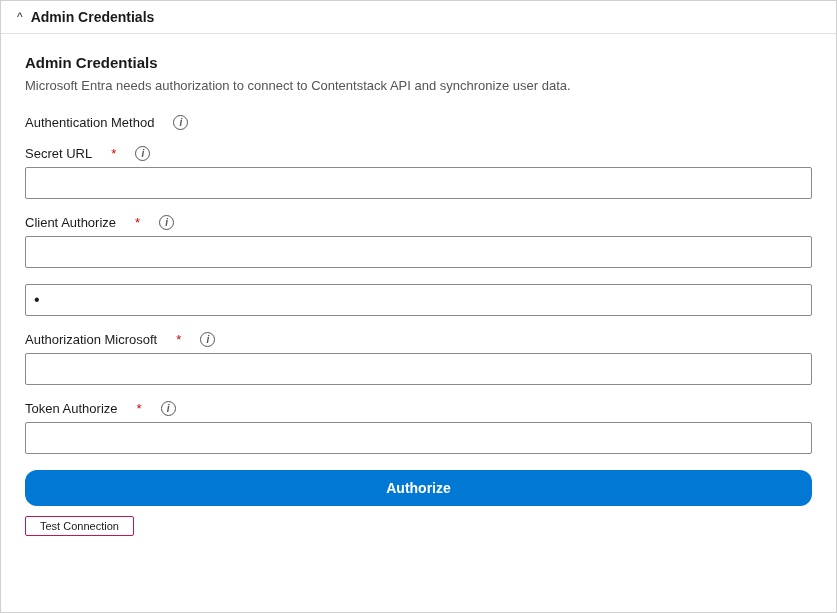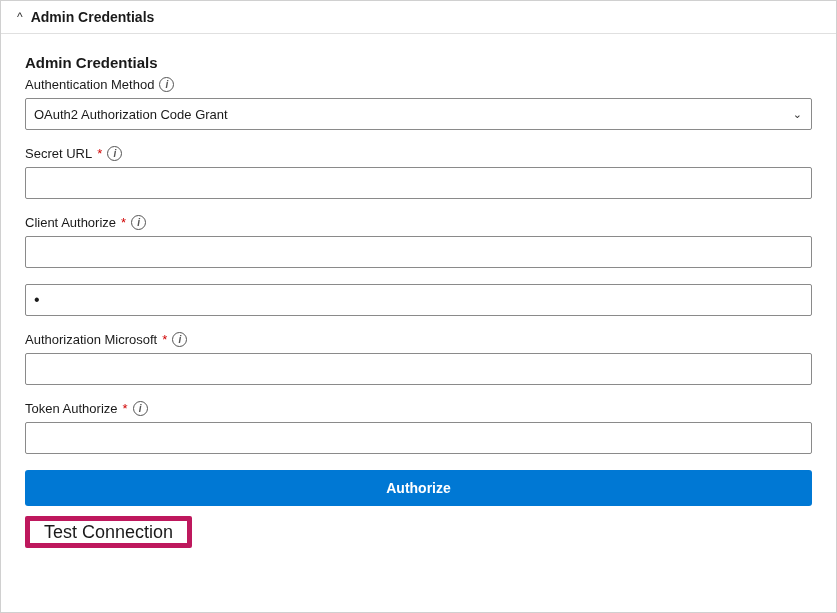--- a/index.html
+++ b/index.html
@@ -66,21 +66,21 @@
     .field-group {
       margin-bottom: 16px;
     }
 
     .field-label {
       font-size: 13px;
       color: #1a1a1a;
       margin-bottom: 6px;
       display: flex;
       align-items: flex-start;
-      gap: 5px;
+      gap: 19px;
     }
 
     .required-star {
       color: #d00000;
       font-size: 13px;
     }
 
     .info-icon {
       display: inline-flex;
       align-items: center;
@@ -140,66 +140,59 @@
       font-size: 16px;
       letter-spacing: 2px;
     }
 
     .authorize-button {
       width: 100%;
       height: 36px;
       background: #0078d4;
       color: #ffffff;
       border: none;
-      border-radius: 3px;
+      border-radius: 12px;
       font-size: 14px;
       font-weight: 600;
       cursor: pointer;
       margin-bottom: 10px;
     }
 
     .test-connection-button {
-      height: 32px;
-      background: #ffffff;
-      color: #1a1a1a;
-      border: 5px solid #be185d;
+      height: 20px;
+      background: #ffffff;
+      color: #1a1a1a;
+      border: 1px solid #be185d;
       border-radius: 2px;
-      font-size: 18px;
+      font-size: 11px;
       padding: 0 14px;
       cursor: pointer;
     }
   </style>
 </head>
 <body>
 
 <div class="container">
 
   <div class="section-header">
     <span class="chevron-icon">^</span>
     <span class="section-header-title">Admin Credentials</span>
   </div>
 
   <div class="content">
 
     <div class="section-title">Admin Credentials</div>
+    <div class="section-description">Microsoft Entra needs authorization to connect to Contentstack API and synchronize user data.</div>
 
     
     <div class="field-group">
       <label class="field-label">
         <span>Authentication Method</span>
         <span class="info-icon">i</span>
       </label>
-      <div class="select-wrapper">
-        <select class="select-field">
-          <option>OAuth2 Authorization Code Grant</option>
-          <option>Basic Authentication</option>
-          <option>API Key</option>
-        </select>
-        <span class="select-chevron">⌄</span>
-      </div>
     </div>
 
     
     <div class="field-group">
       <label class="field-label">
         <span>Secret URL</span>
         <span class="required-star">*</span>
         <span class="info-icon">i</span>
       </label>
       <input type="text" class="text-input" value="" style="">

